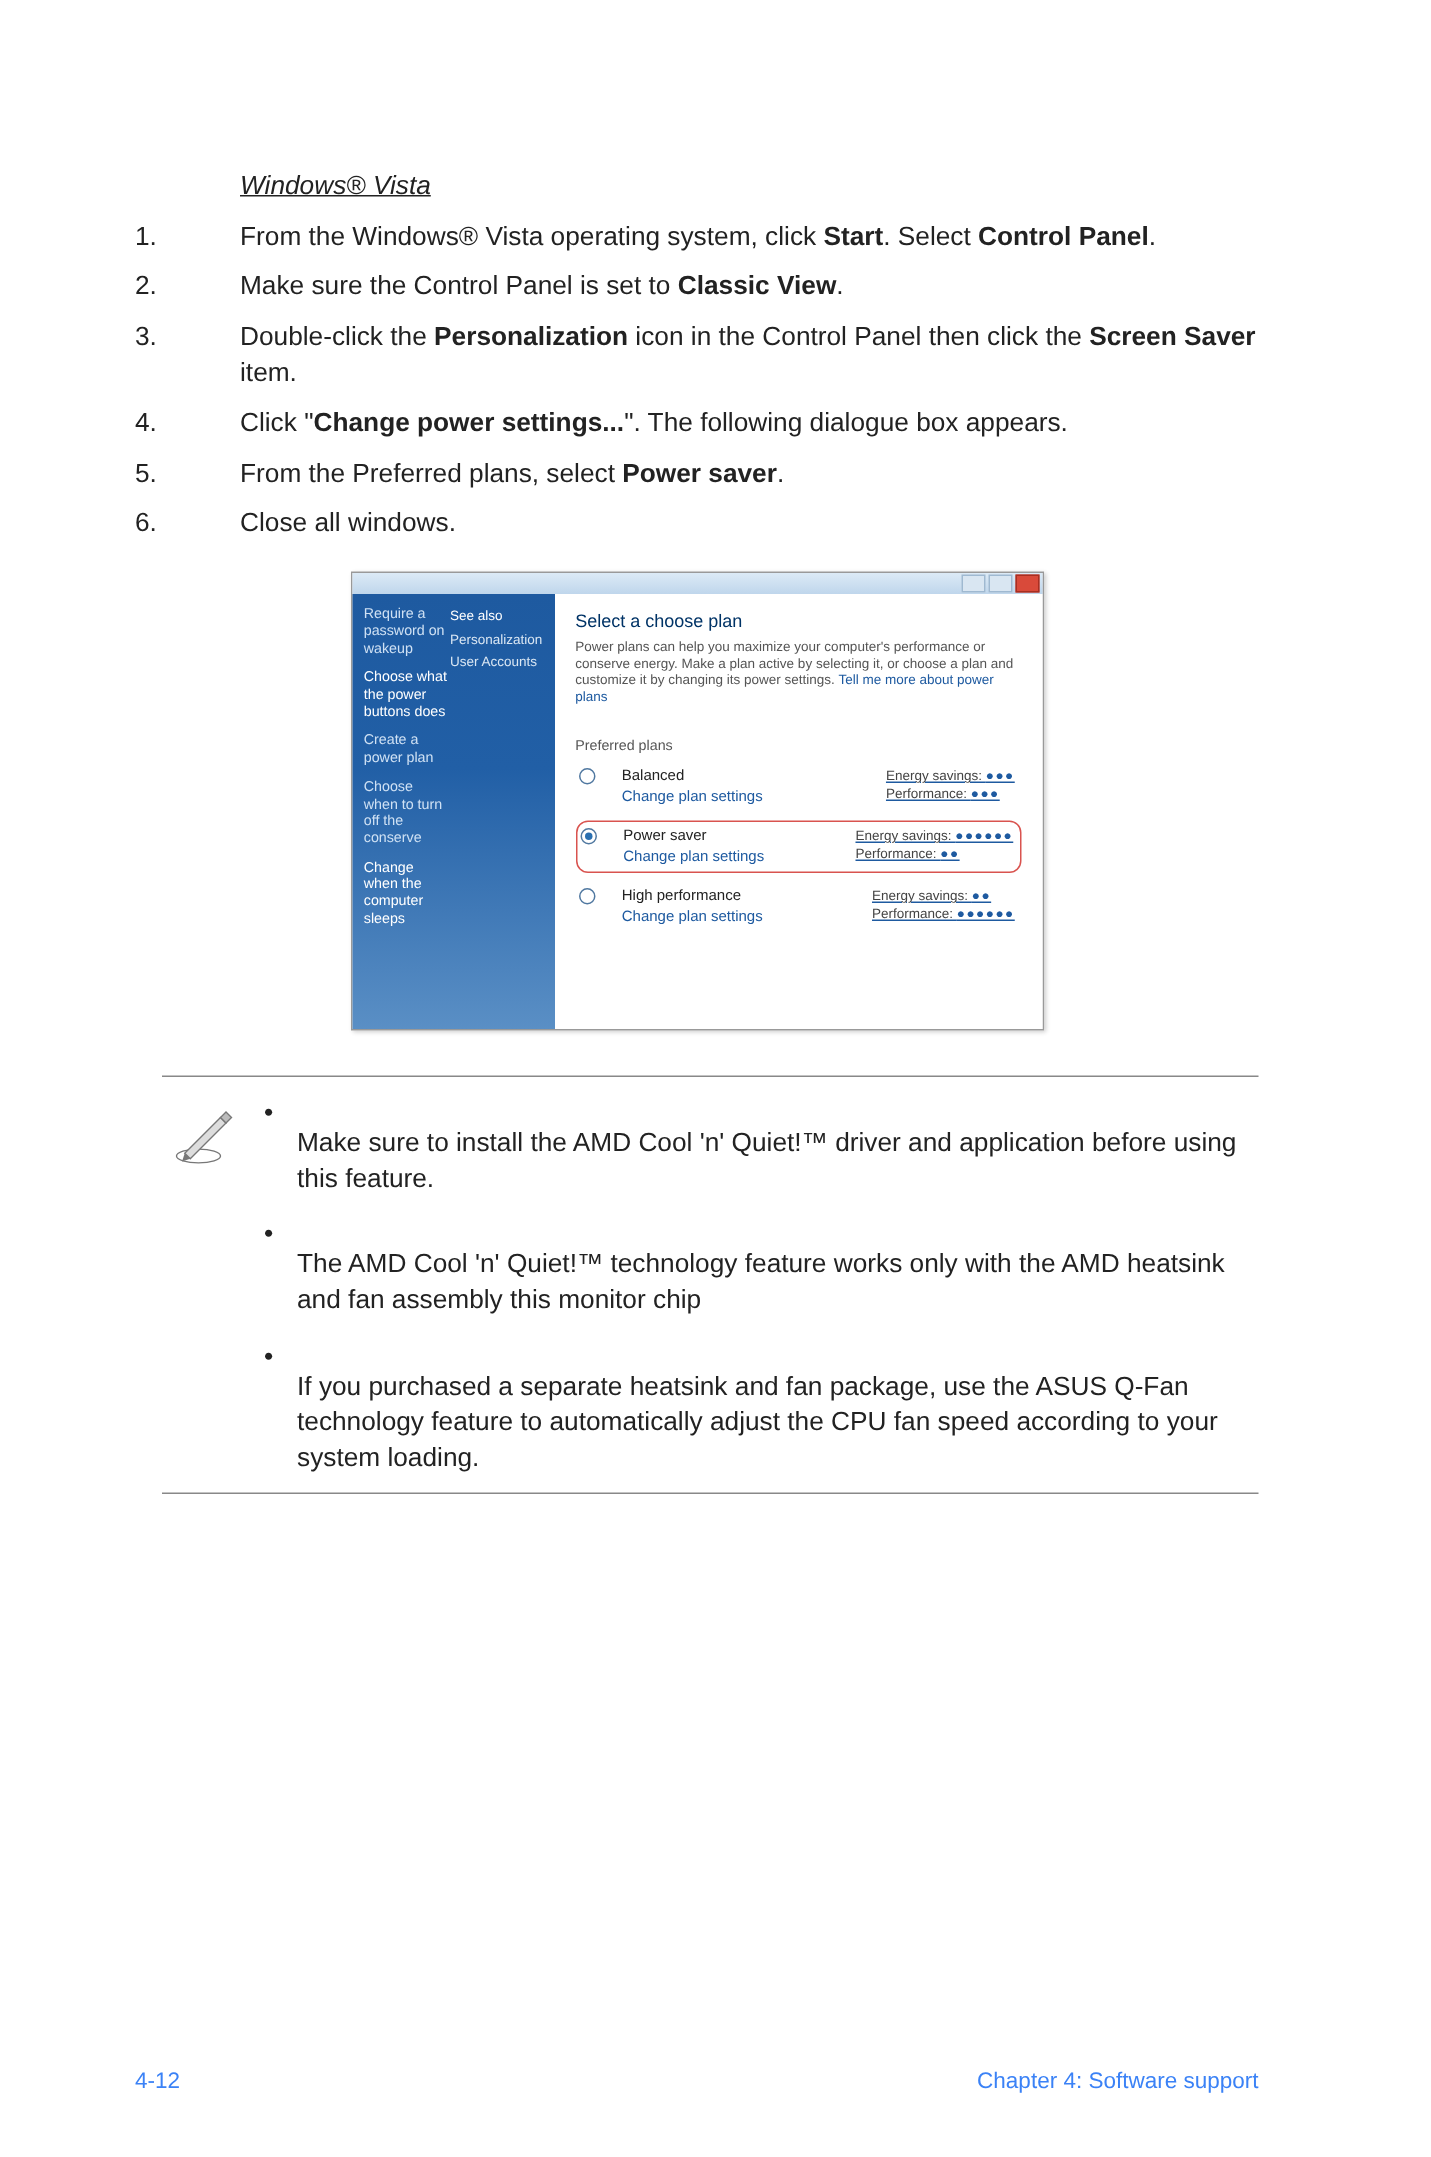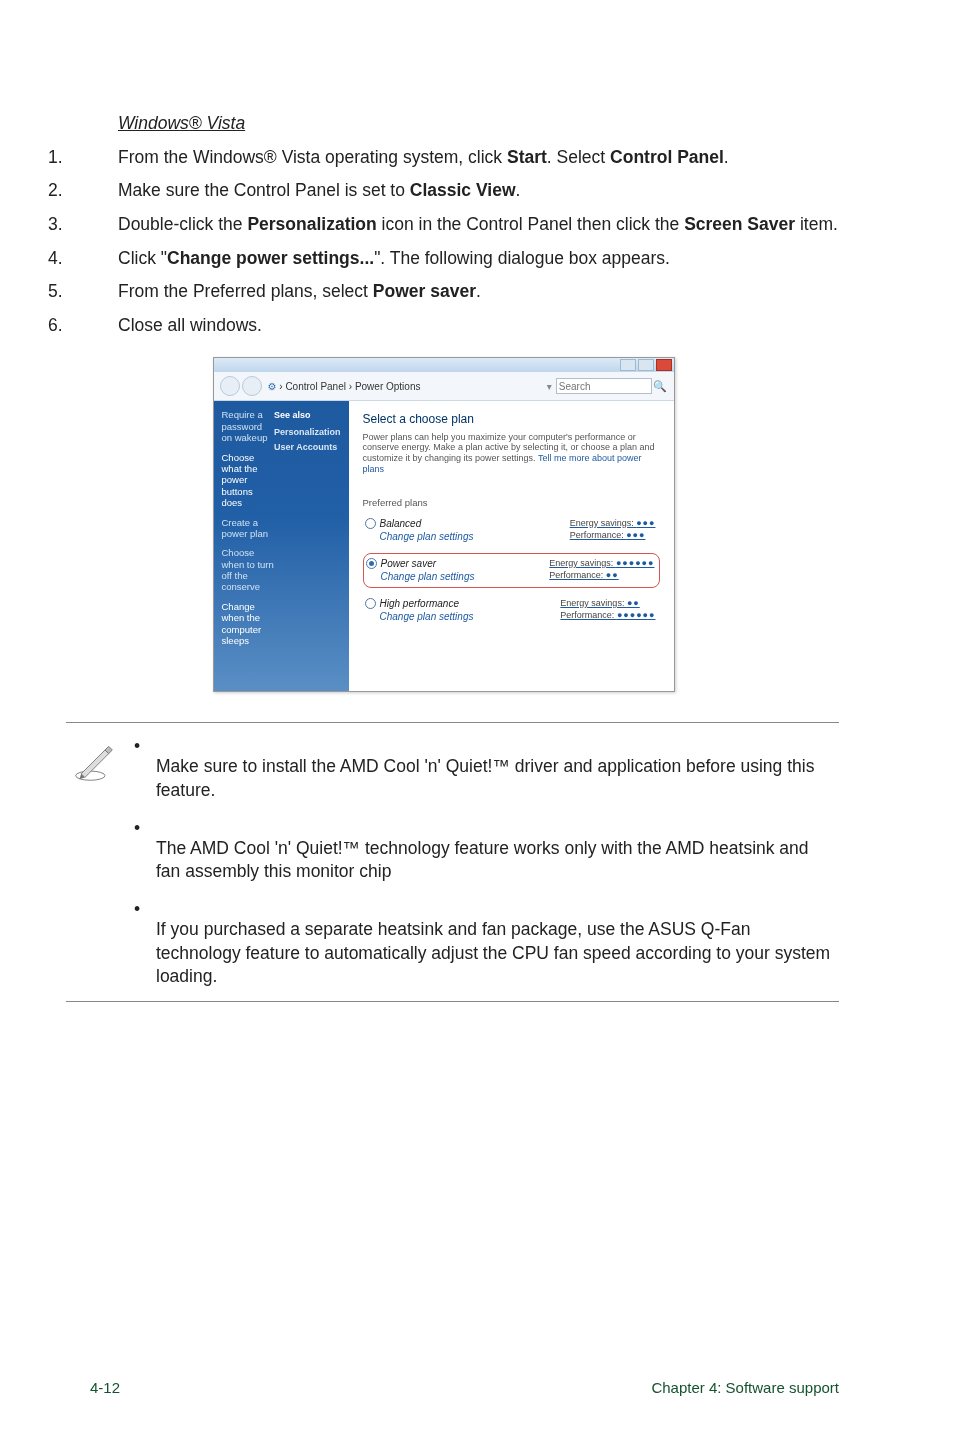--- a/index.html
+++ b/index.html
@@ -8,21 +8,21 @@
     background: #fff;
     font-family: Arial, Helvetica, sans-serif;
     color: #222;
     font-size: 17.5px;
     line-height: 1.35;
   }
   .page {
     width: 929px;
     min-height: 1438px;
     box-sizing: border-box;
-    padding: 112px 90px 40px 48px;
+    padding: 112px 90px 40px 90px;
     position: relative;
   }
   .subhead {
     font-style: italic;
     text-decoration: underline;
     margin: 0 0 10px 70px;
   }
   ol.steps {
     list-style: none;
     padding: 0;
@@ -81,39 +81,39 @@
     width: 135px;
     background: linear-gradient(#1e5aa0 0%, #215fa6 40%, #5a8fc5 100%);
     color:#cfe1f4;
     padding: 8px 8px;
     font-size:9.5px;
     box-sizing:border-box;
     display:flex; justify-content:space-between;
   }
   .sb-tasks div { margin-bottom: 8px; line-height:1.2; }
   .sb-tasks .active { color:#fff; }
-  .sb-see { font-size:9px; color:#d9e6f3;font-weight:bold; }
+  .sb-see { font-size:9px; color:#d9e6f3; }
   .sb-see .hd { color:#fff; margin-bottom:4px; }
   .sb-see div {margin-bottom:3px;}
   .main {
     flex:1; padding: 10px 14px; background:#fff;
   }
   .main h4 { margin:0 0 4px 0; font-size:12px; color:#003366; font-weight:normal; }
   .descr { font-size:9px; color:#555; line-height:1.2; margin-bottom:2px;}
   .descr a, .link { color:#1e5aa0; text-decoration:none; }
   .link-small { color:#1e5aa0; font-size:9px; display:block; margin-top:1px; text-decoration:none;}
   .sect { font-size:9.5px; color:#555; margin:8px 0 4px 0; }
   .plan {
     display:flex; justify-content:space-between; align-items:flex-start;
     margin-bottom:6px; padding:3px 4px 3px 2px;
   }
   .plan.selected {
     border:1.5px solid #d9534f; border-radius:8px;
   }
-  .plan-left { display:flex; gap:4px;font-style:italic; }
+  .plan-left { display:flex; gap:18px; }
   .radio {
     width:9px;height:9px;border:1px solid #5078a0;border-radius:50%;
     display:inline-block; margin-top:1px; flex:0 0 auto;
   }
   .radio.on::after{
     content:""; display:block; width:5px;height:5px;border-radius:50%;
     background:#2a6fb0; margin:2px;
   }
   .plan-name { font-size:10px; color:#222; }
   .plan-link { font-size:10px; color:#1e5aa0;text-align:right; }
@@ -138,21 +138,21 @@
   .note ul { list-style:none; padding:0; margin:0; flex:1; }
   .note li { display:flex; margin-bottom:14px; }
   .note li:last-child{margin-bottom:0;}
   .note .dot { width:22px;flex:0 0 22px; }
   .note .ntxt { flex:1;margin-top:20px; }
 
   .footer {
     position:absolute;
     bottom:40px; left:90px; right:90px;
     display:flex; justify-content:space-between;
-    font-size:15px; color:#14532d;
+    font-size:15px; color:#3b82f6;
   }
 </style>
 </head>
 <body>
 
 <div class="page">
 
   <div class="subhead">
     <span>Windows® Vista</span>
   </div>
@@ -182,38 +182,20 @@
       <span class="num">6.</span>
       <span class="txt">Close all windows.</span>
     </li>
   </ol>
 
   <div class="shot">
     <div class="shot-titlebar">
       <div class="tbtn"></div>
       <div class="tbtn"></div>
       <div class="tbtn red"></div>
-    </div>
-    <div class="shot-addr">
-      <div class="navbtns">
-        <div class="navcircle"></div>
-        <div class="navcircle"></div>
-      </div>
-      <div class="crumb">
-        <span style="color:#2a6fb0">⚙</span>
-        <span>›</span>
-        <a>Control Panel</a>
-        <span>›</span>
-        <a>Power Options</a>
-      </div>
-      <div class="searchbox">
-        <span class="lbl">▾</span>
-        <input placeholder="Search" style="">
-        <span class="mag">🔍</span>
-      </div>
     </div>
     <div class="shot-body">
       <div class="sidebar">
         <div class="sb-tasks">
           <div>Require a password on wakeup</div>
           <div class="active">Choose what the power buttons does</div>
           <div>Create a power plan</div>
           <div>Choose when to turn off the conserve</div>
           <div class="active">Change when the computer sleeps</div>
         </div>

